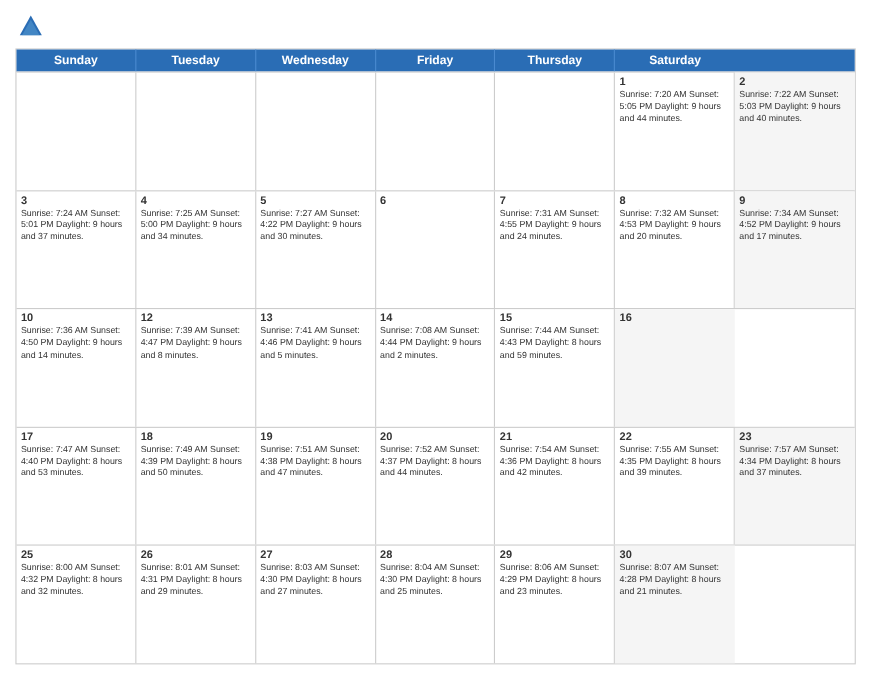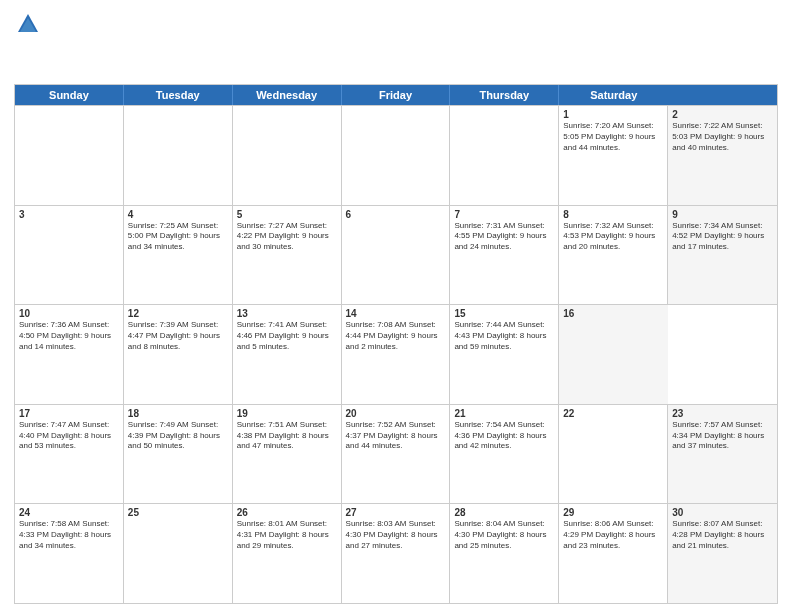--- a/index.html
+++ b/index.html
@@ -58,21 +58,20 @@
     }
     .location {
       font-size: 13px;
       color: #555;
     }
     .calendar {
       flex: 1;
       display: flex;
       flex-direction: column;
       border: 1px solid #ccc;
-      margin-top: 40px;
     }
     .cal-header-row {
       display: grid;
       grid-template-columns: repeat(7, 1fr);
       background: #2a6db5;
     }
     .cal-header-cell {
       color: #fff;
       font-size: 11px;
       font-weight: bold;
@@ -161,20 +160,23 @@
           <div class="cal-cell shaded">
             <span class="day-num">2</span>
             <div class="cell-info">Sunrise: 7:22 AM
 Sunset: 5:03 PM
 Daylight: 9 hours and 40 minutes.</div>
           </div>
         </div>
         <div class="cal-row">
           <div class="cal-cell">
             <span class="day-num">3</span>
+            <div class="cell-info">Sunrise: 7:24 AM
+Sunset: 5:01 PM
+Daylight: 9 hours and 37 minutes.</div>
           </div>
           <div class="cal-cell">
             <span class="day-num">4</span>
             <div class="cell-info">Sunrise: 7:25 AM
 Sunset: 5:00 PM
 Daylight: 9 hours and 34 minutes.</div>
           </div>
           <div class="cal-cell">
             <span class="day-num">5</span>
             <div class="cell-info">Sunrise: 7:27 AM
@@ -264,37 +266,37 @@
 Daylight: 8 hours and 44 minutes.</div>
           </div>
           <div class="cal-cell">
             <span class="day-num">21</span>
             <div class="cell-info">Sunrise: 7:54 AM
 Sunset: 4:36 PM
 Daylight: 8 hours and 42 minutes.</div>
           </div>
           <div class="cal-cell">
             <span class="day-num">22</span>
+            <div class="cell-info">Sunrise: 7:55 AM
+Sunset: 4:35 PM
+Daylight: 8 hours and 39 minutes.</div>
           </div>
           <div class="cal-cell shaded">
             <span class="day-num">23</span>
             <div class="cell-info">Sunrise: 7:57 AM
 Sunset: 4:34 PM
 Daylight: 8 hours and 37 minutes.</div>
           </div>
         </div>
         <div class="cal-row">
           <div class="cal-cell">
-            <span class="day-num">24</span>
-            <div class="cell-info">Sunrise: 7:58 AM
-Sunset: 4:33 PM
-Daylight: 8 hours and 34 minutes.</div>
-          </div>
-          <div class="cal-cell">
             <span class="day-num">25</span>
+            <div class="cell-info">Sunrise: 8:00 AM
+Sunset: 4:32 PM
+Daylight: 8 hours and 32 minutes.</div>
           </div>
           <div class="cal-cell">
             <span class="day-num">26</span>
             <div class="cell-info">Sunrise: 8:01 AM
 Sunset: 4:31 PM
 Daylight: 8 hours and 29 minutes.</div>
           </div>
           <div class="cal-cell">
             <span class="day-num">27</span>
             <div class="cell-info">Sunrise: 8:03 AM

